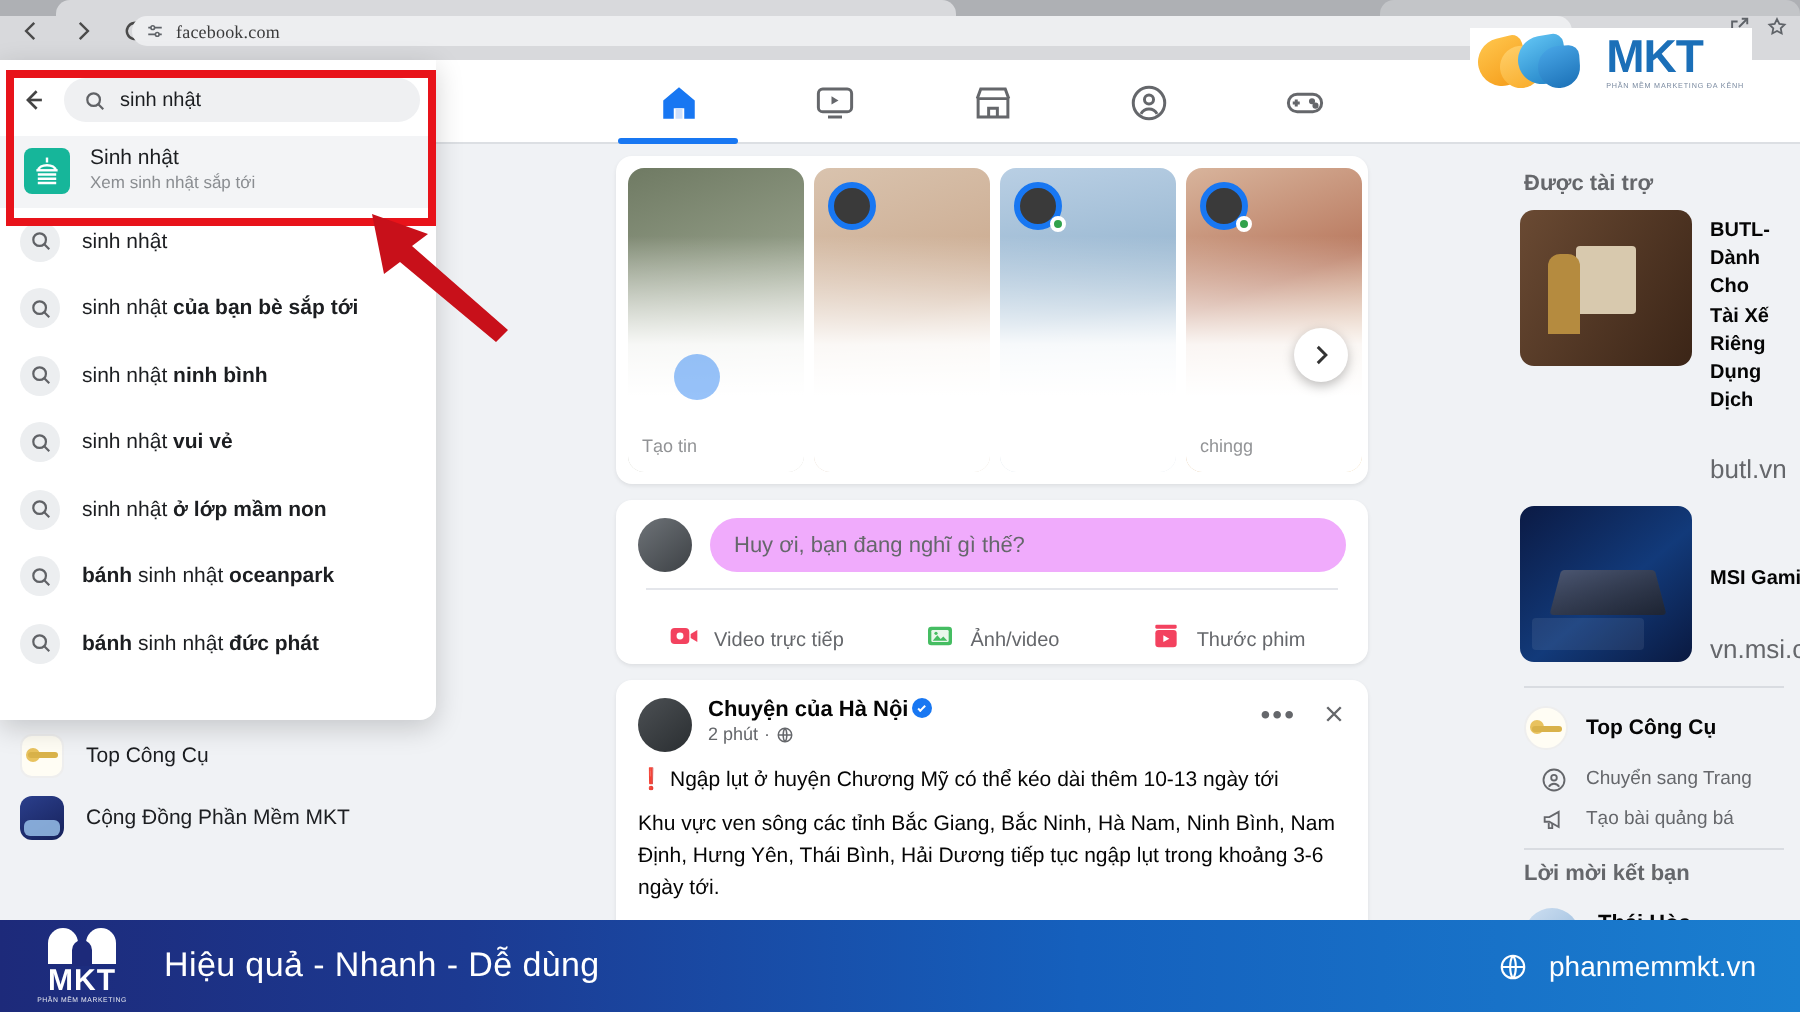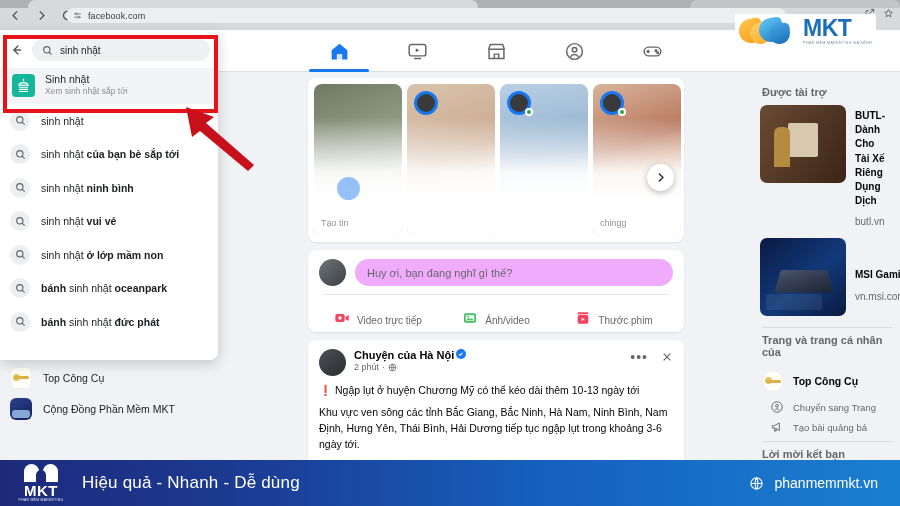--- a/index.html
+++ b/index.html
@@ -7,20 +7,21 @@
   body {
     font-family: "Liberation Sans", sans-serif;
     background: #f0f2f5;
     position: relative;
   }
 
   
   .chrome {
     position: absolute; left: 0; top: 0; width: 900px; height: 30px;
     background: #d8d9dc;
+    font-family: Liberation Serif, serif;
   }
   .tabstrip {
     position: absolute; left: 0; top: 0; width: 900px; height: 8px;
     background: #aeb0b4;
   }
   .tabstrip .tab-active {
     position: absolute; left: 28px; top: 0; width: 450px; height: 8px;
     background: #d8d9dc; border-radius: 7px 7px 0 0;
   }
   .tabstrip .tab-right {
@@ -176,21 +177,21 @@
   .ad { display:flex; gap:9px; margin-bottom:11px; }
   .ad-img { width:86px; height:78px; border-radius:7px; flex:none; position:relative; overflow:hidden; }
   .ad-img.a1 { background:linear-gradient(120deg,#6a4a33,#3b2517); }
   .ad-img.a1::before{content:"";position:absolute;left:28px;top:18px;width:30px;height:34px;background:#d8c9ae;border-radius:2px;}
   .ad-img.a1::after{content:"";position:absolute;left:14px;top:22px;width:16px;height:40px;background:#b58b3f;border-radius:6px 6px 0 0;}
   .ad-img.a2 { background:linear-gradient(140deg,#0b1a44,#123a7a 55%,#0a1940); }
   .ad-img.a2::before{content:"";position:absolute;left:18px;top:30px;width:52px;height:24px;background:linear-gradient(160deg,#4a5570,#1d2433);border-radius:2px;transform:perspective(40px) rotateX(22deg);}
   .ad-img.a2::after{content:"";position:absolute;left:6px;bottom:6px;width:56px;height:16px;background:rgba(255,255,255,.08);border-radius:2px;}
   .ad-txt { padding-top:4px; overflow:hidden; }
   .ad-title { font-size:10px; font-weight:bold; color:#050505; line-height:1.42; white-space:nowrap; }
-  .ad-url { font-size:10px; color:#65676b; margin-top:8px; white-space:nowrap; }
+  .ad-url { font-size:13px; color:#65676b; margin-top:19px; white-space:nowrap; }
   .rr-div { height:1px; background:#d9dce1; margin:4px 8px 4px 2px; }
   .rr-row { display:flex; align-items:center; gap:9px; padding:5px 2px; }
   .rr-row .av { width:22px; height:22px; border-radius:50%; flex:none; position:relative; overflow:hidden; background:#fffdf4; border:1px solid #eee;}
   .rr-row .av::after{content:"";position:absolute;left:3px;top:9px;width:15px;height:3px;background:#d9b24a;border-radius:2px;}
   .rr-row .av::before{content:"";position:absolute;left:2px;top:6px;width:7px;height:7px;border-radius:50%;background:#e8c25e;}
   .rr-row .nm { font-size:10.5px; font-weight:bold; color:#050505; white-space:nowrap; }
   .rr-sub { display:flex; align-items:center; gap:9px; padding:3px 2px 3px 10px; }
   .rr-sub svg { width:14px; height:14px; color:#65676b; flex:none; }
   .rr-sub span { font-size:9.5px; color:#65676b; white-space:nowrap; }
   .fr-row { display:flex; align-items:center; gap:9px; padding:4px 2px; }
@@ -453,21 +454,20 @@
 
     <div class="ad">
       <div class="ad-img a2"></div>
       <div class="ad-txt" style="padding-top:30px">
         <div class="ad-title">MSI Gaming</div>
         <div class="ad-url">vn.msi.com</div>
       </div>
     </div>
 
     <div class="rr-div"></div>
-    <div class="rr-head">Trang và trang cá nhân của</div>
     <div class="rr-row">
       <span class="av"></span>
       <span class="nm">Top Công Cụ</span>
     </div>
     <div class="rr-sub">
       <svg viewBox="0 0 24 24" fill="none" stroke="currentColor" stroke-width="1.6">
           <circle cx="12" cy="12" r="9"></circle>
           <circle cx="12" cy="10" r="2.4"></circle>
           <path d="M7.6 17.8a5 5 0 0 1 8.8 0"></path>
         </svg>

